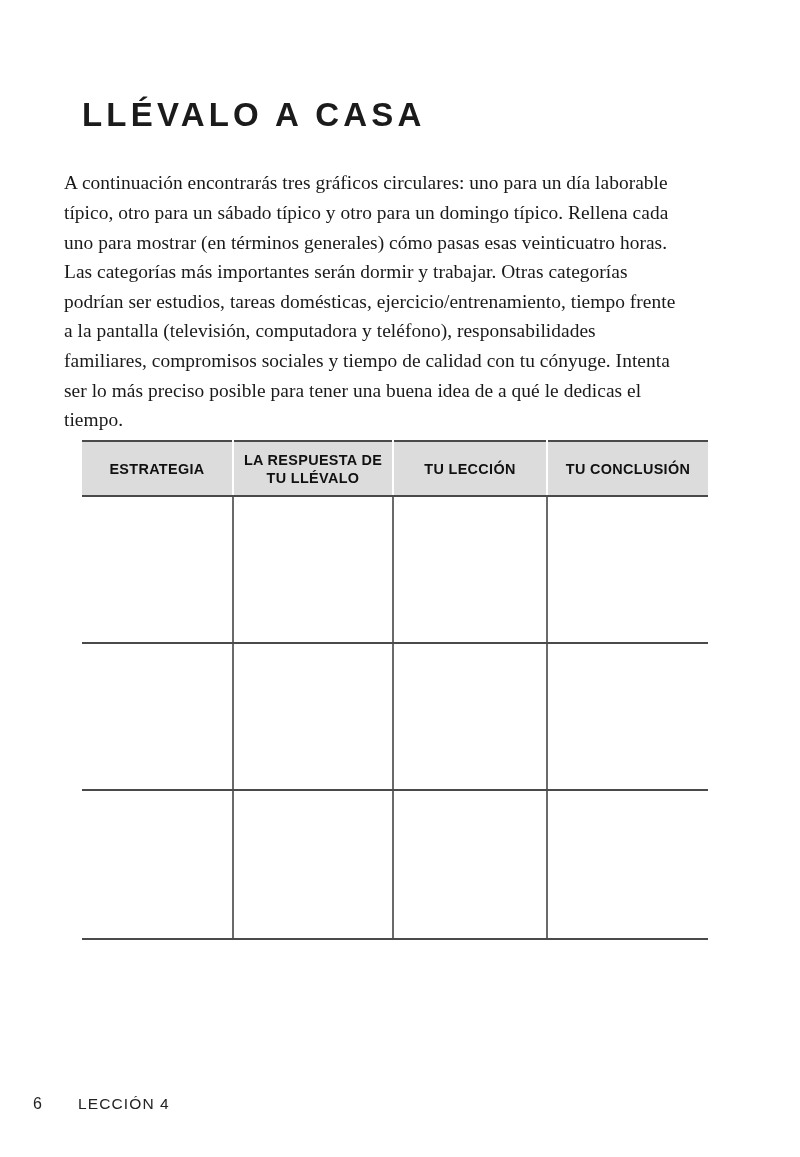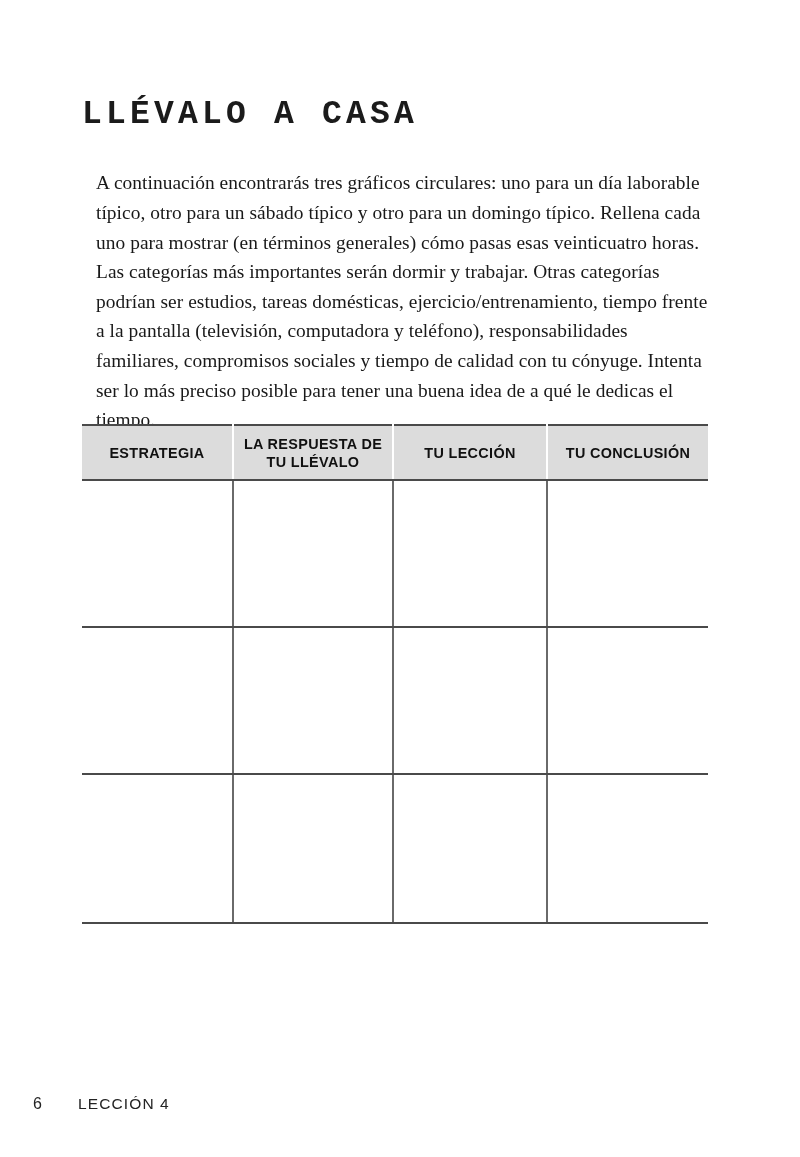--- a/index.html
+++ b/index.html
@@ -22,48 +22,48 @@
     inset: 0;
     width: 800px;
     height: 1157px;
   }
 
   
   .page-title {
     position: absolute;
     left: 82px;
     top: 73px;
-    font-family: Liberation Mono, monospace;
+    font-family: Liberation Sans, sans-serif;
     font-weight: 700;
     font-size: 33px;
     line-height: 40px;
     letter-spacing: 4.2px;
     color: #1b1b1b;
     white-space: nowrap;
   }
 
   
   .intro {
     position: absolute;
-    left: 96px;
+    left: 64px;
     top: 149px;
     width: 614px;
     font-family: "Liberation Serif", "DejaVu Serif", serif;
     font-size: 19.4px;
     line-height: 29.6px;
     color: #191919;
     text-align: left;
     letter-spacing: 0.05px;
   }
 
   
   .worksheet {
     position: absolute;
     left: 82px;
-    top: 424px;
+    top: 440px;
     width: 626px;
     border-collapse: collapse;
     table-layout: fixed;
   }
   .worksheet col.c1 { width: 151px; }
   .worksheet col.c2 { width: 160px; }
   .worksheet col.c3 { width: 154px; }
   .worksheet col.c4 { width: 161px; }
 
   .worksheet th {

